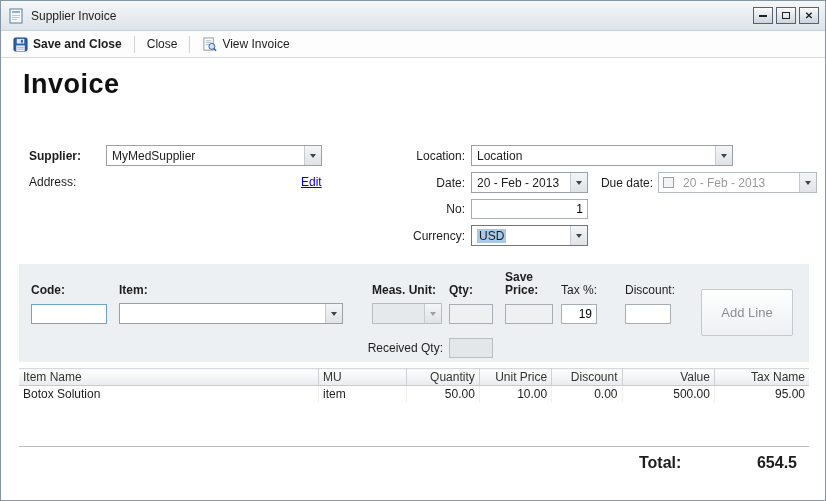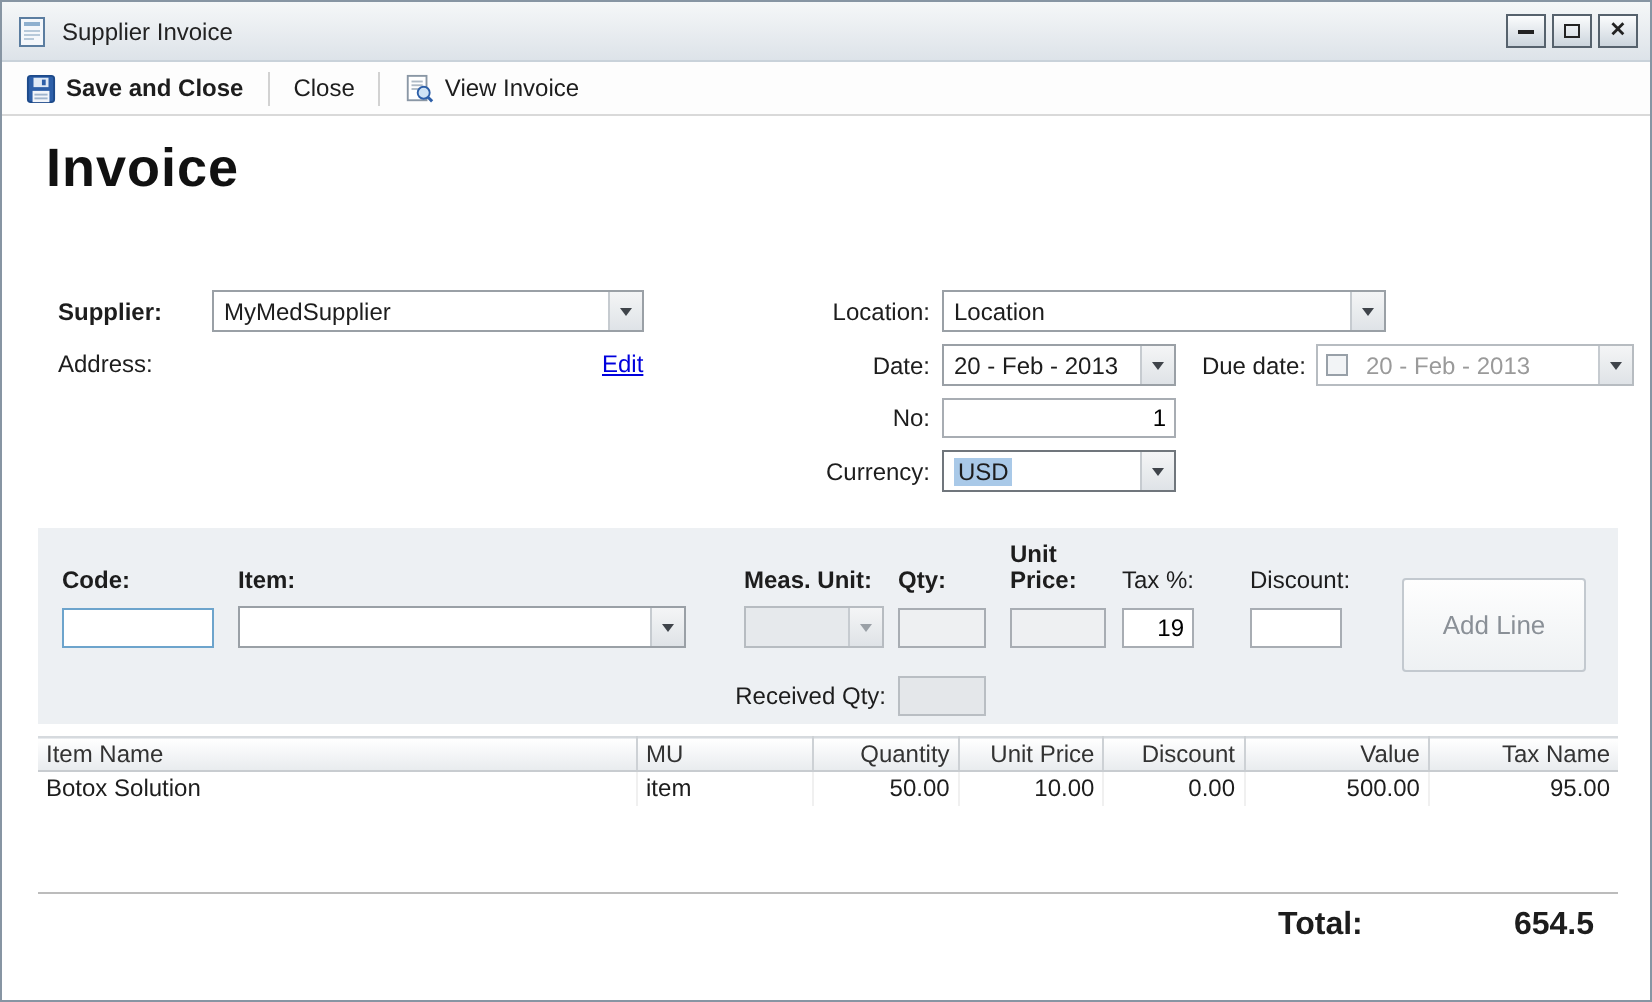--- a/index.html
+++ b/index.html
@@ -171,21 +171,21 @@
     <span class="txt">MyMedSupplier</span>
     <span class="arrowbox">
         <span class="tri"></span>
       </span>
   </div>
 
   <div class="lbl" style="left:28px; top:174px;">Address:</div>
   <div class="lbl link" style="left:300px; top:174px;">Edit</div>
 
   <div class="lbl right" style="left:380px; top:148px; width:84px;">Location:</div>
-  <div class="combo" style="left:470px; top:144px; width:222px;">
+  <div class="combo" style="left:470px; top:144px; width:262px;">
     <span class="txt">Location</span>
     <span class="arrowbox">
         <span class="tri"></span>
       </span>
   </div>
 
   <div class="lbl right" style="left:380px; top:175px; width:84px;">Date:</div>
   <div class="combo" style="left:470px; top:171px; width:117px;">
     <span class="txt">20 - Feb - 2013</span>
     <span class="arrowbox">
@@ -230,21 +230,21 @@
   <div class="combo disabled" style="left:371px; top:302px; width:70px; height:21px;">
     <span class="txt"></span>
     <span class="arrowbox">
         <span class="tri" style="border-top-color:#9aa0a6;"></span>
       </span>
   </div>
 
   <div class="lbl bold" style="left:448px; top:282px;">Qty:</div>
   <input class="ti" style="left: 448px; top: 303px; width: 44px; background: rgb(238, 240, 242);">
 
-  <div class="lbl bold two-line" style="left:504px; top:270px;">Unit
+  <div class="lbl bold two-line" style="left:504px; top:270px;">Save
 Price:</div>
   <input class="ti" style="left: 504px; top: 303px; width: 48px; background: rgb(238, 240, 242);">
 
   <div class="lbl" style="left:560px; top:282px;">Tax %:</div>
   <input class="ti right" style="left: 560px; top: 303px; width: 36px;" value="19">
 
   <div class="lbl" style="left:624px; top:282px;">Discount:</div>
   <input class="ti" style="left: 624px; top: 303px; width: 46px;">
 
   <button class="addline">Add Line</button>

